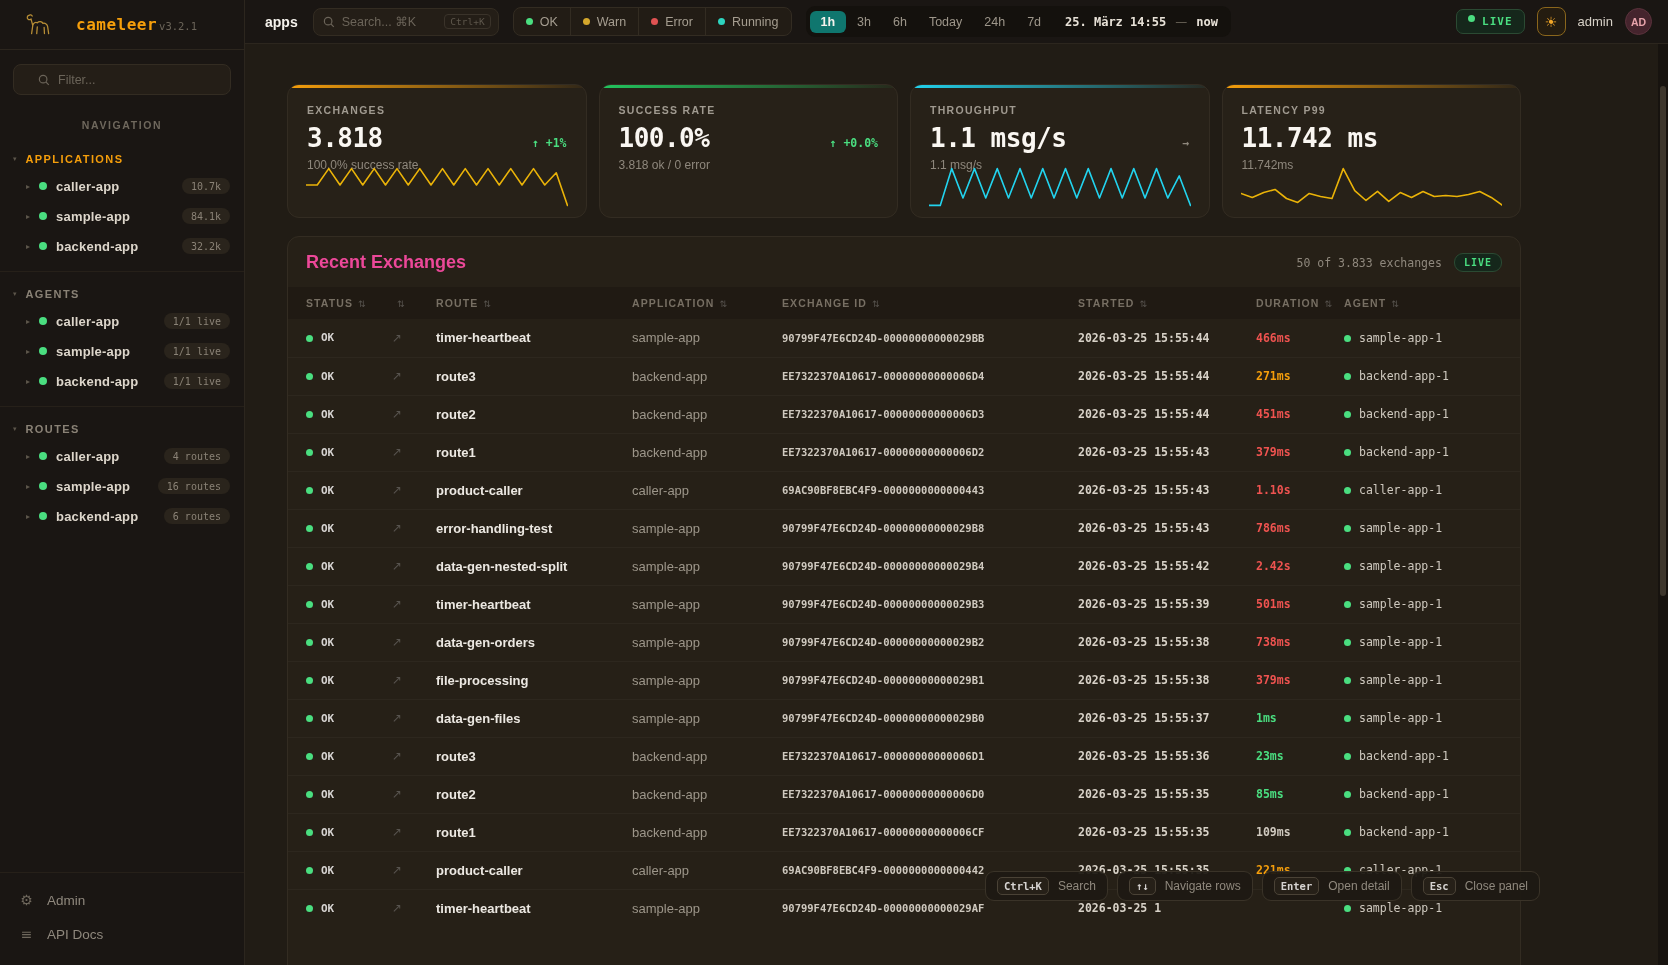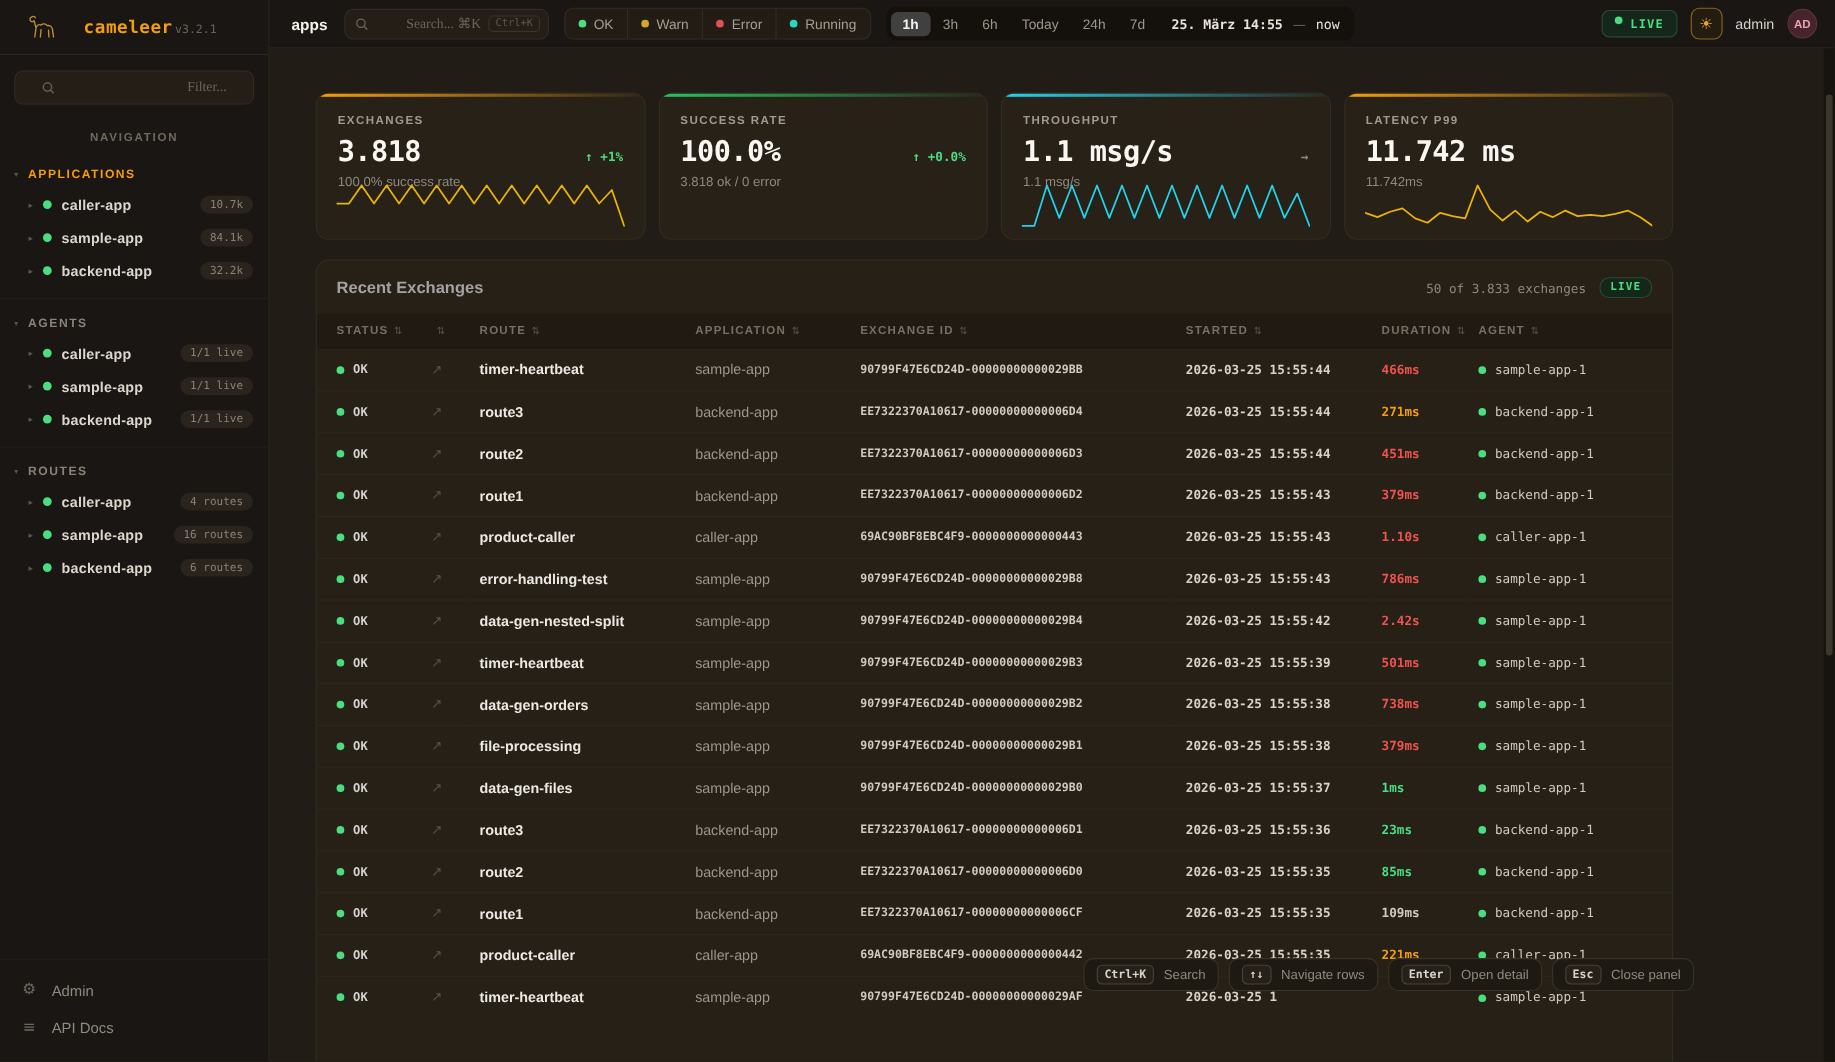--- a/index.html
+++ b/index.html
@@ -18,21 +18,21 @@
     display:flex; flex-direction:column; z-index:3;
   }
   .logo-row { height:50px; display:flex; align-items:center; gap:22px; padding:0 24px; border-bottom:1px solid #2c261e; flex:none; }
   .camel-icon { width:30px; height:25px; flex:none; }
   .logo-name { font-family:"DejaVu Sans Mono", monospace; font-size:16px; font-weight:bold; color:#f59e0b; letter-spacing:0.5px; }
   .logo-ver  { font-family:"DejaVu Sans Mono", monospace; font-size:10.5px; color:#6b6459; margin-left:2px; }
   .filter-box { margin:14px 13px 0; height:31px; background:#241e17; border:1px solid #332c22; border-radius:8px; display:flex; align-items:center; gap:8px; padding:0 24px; }
   .filter-box svg, .search-box svg { flex:none; }
   .filter-box input, .search-box input {
     flex:1; min-width:0; background:transparent; border:none; outline:none;
-    color:#d6d0c6; font-size:12.5px; font-family:Liberation Serif, serif;text-align:right;
+    color:#d6d0c6; font-size:12.5px; font-family:Liberation Sans, sans-serif;
   }
   .filter-box input::placeholder, .search-box input::placeholder { color:#6b6459; }
   .nav-label { margin:24px 16px 2px; font-size:10.5px; font-weight:bold; letter-spacing:1.6px; color:#6f685d;text-align:center; }
   .nav-sections { flex:1; overflow:hidden; margin-top:4px; }
   .section { padding:8px 0 10px; border-bottom:1px solid #262019; }
   .section:last-child { border-bottom:none; }
   .section-head { display:flex; align-items:center; gap:9px; padding:8px 16px 6px 13px; cursor:default; }
   .sec-caret { font-size:7px; color:#5d564b; font-family:"DejaVu Sans",sans-serif; }
   .sec-title { font-size:11px; font-weight:bold; letter-spacing:1.4px; color:#8a8276; }
   .sec-title.accent { color:#f59e0b; }
@@ -53,24 +53,24 @@
   }
   .apps-label { font-size:14px; font-weight:bold; color:#f5f2ec; margin-right:15px; }
   .search-box { width:186px; height:28px; background:#241e17; border:1px solid #332c22; border-radius:8px; display:flex; align-items:center; gap:7px; padding:0 7px 0 9px; }
   .search-kbd { font-family:"DejaVu Sans Mono",monospace; font-size:9.5px; color:#5d564b; border:1px solid #3a332a; border-radius:4px; padding:1px 5px; white-space:nowrap; }
   .filter-group { margin-left:14px; display:flex; align-items:stretch; height:29px; background:#221c15; border:1px solid #332c22; border-radius:8px; overflow:hidden; }
   .filter-btn { display:flex; align-items:center; gap:7px; padding:0 12px; background:transparent; border:none; border-right:1px solid #332c22; color:#a59d90; font-size:12.5px; font-family:"Liberation Sans",sans-serif; cursor:pointer; }
   .filter-btn:last-child { border-right:none; }
   .dot { width:7px; height:7px; border-radius:50%; flex:none; }
   .time-group { margin-left:14px; display:flex; align-items:center; background:#14110d; border-radius:9px; padding:3px 4px; height:31px; }
   .range-btn { border:none; background:transparent; color:#9d968a; font-size:12.5px; padding:4px 11px; border-radius:6px; font-family:"Liberation Sans",sans-serif; cursor:pointer; }
-  .range-btn.active { background:#404040; color:#f5f2ec; font-weight:bold; }
+  .range-btn.active { background:#0f766e; color:#f5f2ec; font-weight:bold; }
   .time-from { font-family:"DejaVu Sans Mono",monospace; font-size:12px; font-weight:bold; color:#e8e2d8; margin:0 9px 0 13px; white-space:nowrap; }
   .time-sep { color:#6b6459; font-size:12px; }
-  .time-now { font-family:"DejaVu Sans Mono",monospace; font-size:12px; font-weight:normal; color:#e8e2d8; margin:0 9px; }
+  .time-now { font-family:"DejaVu Sans Mono",monospace; font-size:12px; font-weight:bold; color:#e8e2d8; margin:0 9px; }
   .topbar-right { margin-left:auto; display:flex; align-items:center; gap:12px; }
   .live-badge { display:inline-flex; gap:7px; background:#15271b; border:1px solid #2b4a33; border-radius:7px; padding:5px 11px; font-family:"DejaVu Sans Mono",monospace; font-size:11px; font-weight:bold; color:#4ade80; letter-spacing:1px; }
   .live-dot { width:7px; height:7px; border-radius:50%; background:#4ade80; }
   .theme-btn { width:29px; height:29px; border-radius:8px; border:1px solid #8a661c; background:#241c10; color:#f0a629; font-size:14px; display:flex; align-items:center; justify-content:center; cursor:pointer; font-family:"DejaVu Sans",sans-serif; }
   .user-name { font-size:13px; color:#d6d0c6; }
   .avatar { width:27px; height:27px; border-radius:50%; background:#45242d; border:1px solid #5b323c; color:#e8a3ab; font-size:10.5px; font-weight:bold; display:flex; align-items:center; justify-content:center; }
 
   
   .main { position:absolute; left:245px; top:44px; right:0; bottom:0; padding:40px 0 0 42px; }
 
@@ -80,21 +80,21 @@
   .card-title { font-size:10.5px; font-weight:bold; letter-spacing:1.3px; color:#a09a90; }
   .value-row { display:flex; align-items:baseline; margin-top:7px; }
   .card-value { font-family:"DejaVu Sans Mono",monospace; font-size:26px; font-weight:bold; color:#faf7f2; letter-spacing:-0.5px; }
   .card-trend { margin-left:auto; font-family:"DejaVu Sans Mono",monospace; font-size:11.5px; font-weight:bold; }
   .card-sub { font-size:12px; color:#8f887d; margin-top:5px; }
   .card-spark { position:absolute; left:18px; right:18px; bottom:7px; height:46px; width:calc(100% - 36px); }
 
   
   .panel { margin-top:18px; width:1234px; min-height:745px; background:#262017; border:1px solid #332c22; border-radius:12px; overflow:hidden; }
   .panel-head { display:flex; align-items:center; padding:15px 18px 14px; }
-  .panel-title { font-size:15px; font-weight:bold; color:#a3a3a3; }
+  .panel-title { font-size:18px; font-weight:bold; color:#ec4899; }
   .panel-meta { margin-left:auto; display:flex; align-items:center; gap:12px; }
   .count-label { font-family:"DejaVu Sans Mono",monospace; font-size:11.5px; color:#8f887d; }
   .live-badge.small { padding:3px 9px; font-size:10px; border-radius:9px; }
   table { width:100%; border-collapse:collapse; table-layout:fixed; }
   thead tr { background:#201a13; }
   th { text-align:left; font-size:10.5px; font-weight:bold; letter-spacing:1.1px; color:#776f63; padding:10px 12px; cursor:pointer; }
   th:first-child, td:first-child { padding-left:18px; }
   .sort-icon { font-family:"DejaVu Sans",sans-serif; font-size:9px; color:#57534e; margin-left:5px; font-weight:normal; }
   tbody td { padding:0 12px; height:38px; border-top:1px solid #2d271e; vertical-align:middle; white-space:nowrap; overflow:hidden; }
   tbody tr:first-child td { border-top:none; }

